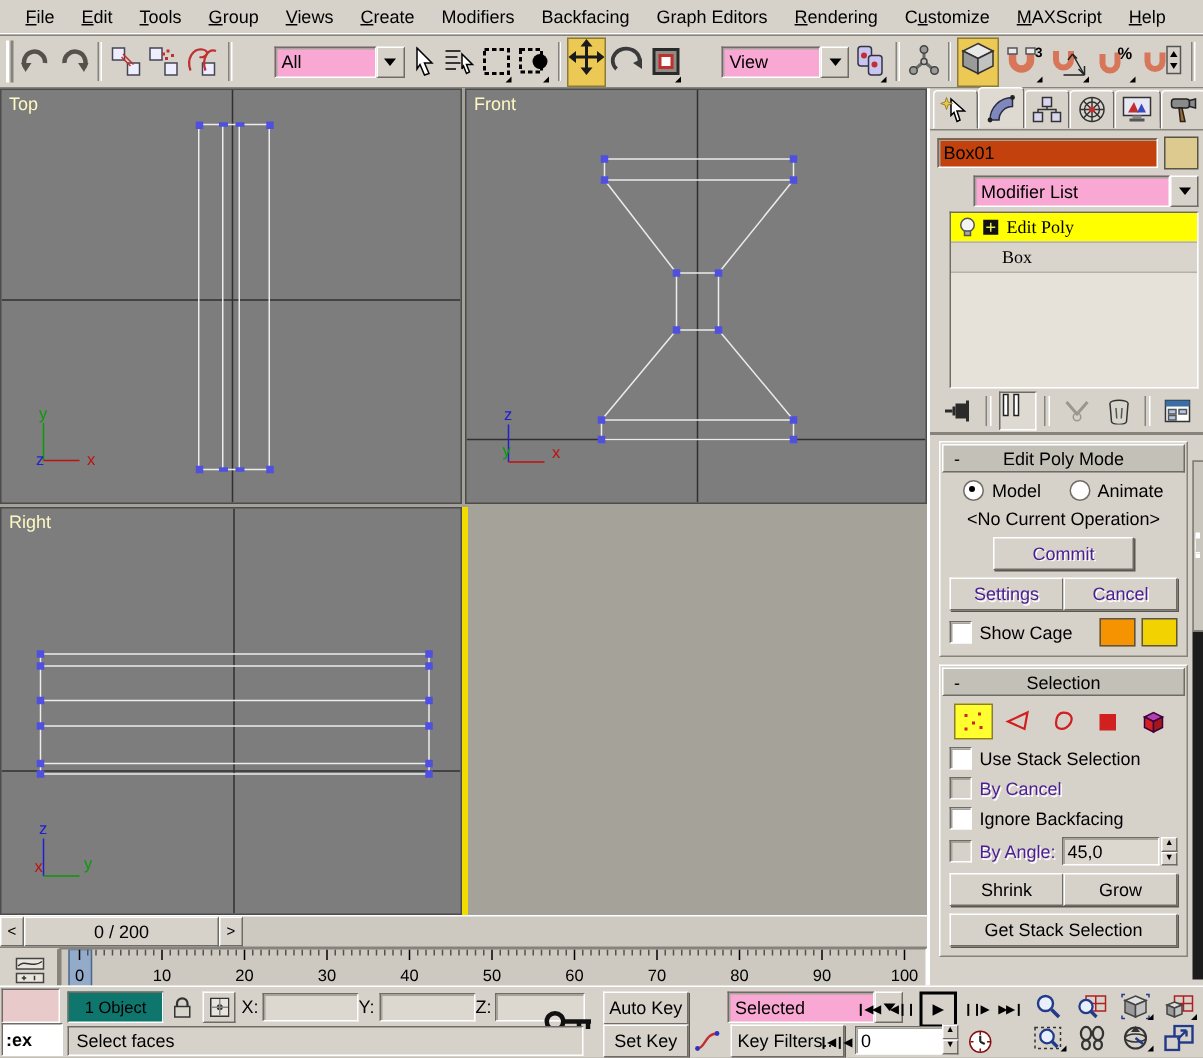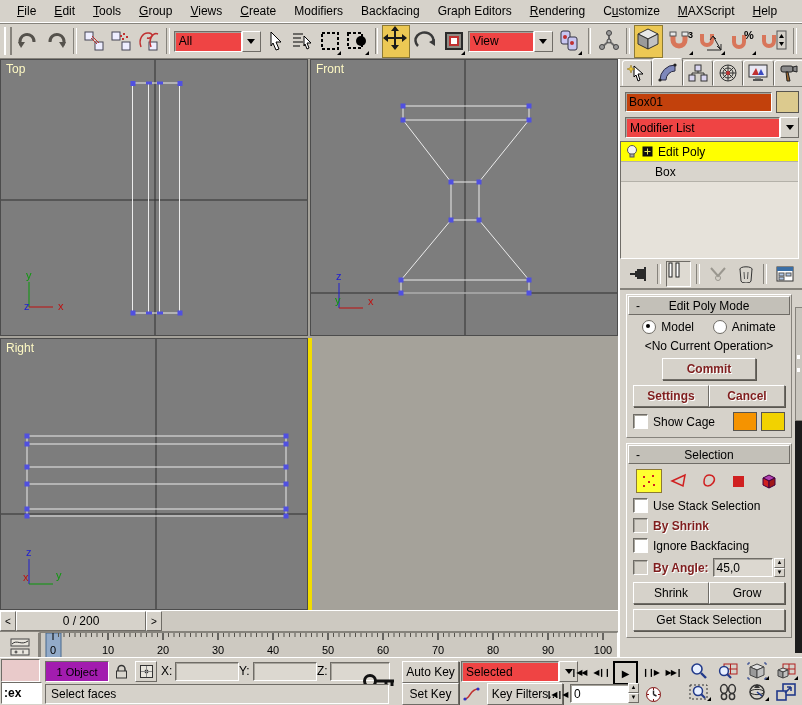--- a/index.html
+++ b/index.html
@@ -1,37 +1,37 @@
 <!DOCTYPE html>
 <html><head>
 <meta charset="utf-8">
 <style>
   html,body{margin:0;padding:0;}
   body{width:802px;height:705px;overflow:hidden;background:#d6d2ca;
        font-family:"Liberation Sans",sans-serif;font-size:12px;color:#000;position:relative;}
   .app{width:802px;height:705px;display:flex;flex-direction:column;}
   
   .raised{border:1px solid;border-color:#fff #6f6c66 #6f6c66 #fff;background:#d6d2ca;}
-  .sunk{border:1px solid;border-color:#6f6c66 #fff #fff #6f6c66;background:#a21caf;}
+  .sunk{border:1px solid;border-color:#6f6c66 #fff #fff #6f6c66;background:#0f766e;}
   .btn{display:flex;align-items:center;justify-content:center;font-size:11px;cursor:default;user-select:none;}
-  .dis{color:#7f1d1d;text-shadow:1px 1px 0 #fff;font-weight:bold;}
+  .dis{color:#4c1d95;text-shadow:1px 1px 0 #fff;}
   .flat{background:transparent;border:1px solid transparent;display:flex;align-items:center;justify-content:center;position:relative;}
   .hl{background:#ecc854;border:1px solid #8d7a33;}
   .fly::after{content:"";position:absolute;right:1px;bottom:1px;border-left:4px solid transparent;border-top:4px solid transparent;border-bottom:4px solid #000;width:0;height:0;}
   .vsep{width:2px;height:26px;border-left:1px solid #86837c;border-right:1px solid #fff;margin:0 3px;}
   
   .menubar{height:22px;display:flex;align-items:center;padding-left:8px;background:#d6d2ca;border-bottom:1px solid #fff;}
   .menubar .mi{padding:2px 9px;}
   .menubar u{text-decoration:underline;}
   
   .toolbar{height:35px;display:flex;align-items:center;background:#d6d2ca;border-top:1px solid #86837c;border-bottom:1px solid #86837c;padding:0 2px;gap:1px;}
   .tbtn{width:29px;height:29px;}
   .combo{display:flex;height:21px;}
-  .combo .cfield{background:#ef4444;border:1px solid;border-color:#6f6c66 #fff #fff #6f6c66;
-      box-shadow:inset 1px 1px 0 #a7a49c;padding:2px 4px;font-size:12px;display:flex;align-items:center;}
+  .combo .cfield{background:#f9a8d4;border:1px solid;border-color:#6f6c66 #fff #fff #6f6c66;
+      box-shadow:inset 1px 1px 0 #a7a49c;padding:2px 4px;font-size:12px;display:flex;align-items:center;margin-left:24px;}
   .combo .cbtn{width:17px;background:#d6d2ca;border:1px solid;border-color:#fff #6f6c66 #6f6c66 #fff;display:flex;align-items:center;justify-content:center;}
   .dar{width:0;height:0;border:4px solid transparent;border-top:5px solid #000;margin-top:4px;}
   .handle{width:5px;height:28px;border-left:2px solid #fff;border-right:2px solid #86837c;margin:0 2px;}
   
   .main{display:flex;height:598px;}
   .vpcol{width:618px;display:flex;flex-direction:column;}
   .vpgrid{display:grid;grid-template-columns:308px 2px 308px;grid-template-rows:277px 2px 272px;background:#a5a29a;}
   .vp{position:relative;background:#7d7d7d;border:1px solid #4c4c4c;overflow:hidden;}
   .vp.active{border:2px solid #f2dc00;}
   .vplabel{position:absolute;top:2px;left:5px;color:#fef9c3;font-size:12px;z-index:3;}
@@ -44,21 +44,21 @@
   .tbleft{width:38px;height:27px;border-right:2px solid #86837c;display:flex;align-items:center;justify-content:center;}
   .ruler{flex:1;position:relative;background:#cdc9c1;border:1px solid;border-color:#86837c #fff #fff #86837c;}
   
   .cpanel{width:184px;background:#d6d2ca;border-left:2px solid #fff;display:flex;flex-direction:column;position:relative;}
   .tabs{height:27px;display:flex;align-items:flex-end;padding-left:2px;border-bottom:1px solid #86837c;}
   .tab{width:29px;height:24px;border:1px solid;border-color:#fff #6f6c66 #d6d2ca #fff;border-radius:3px 3px 0 0;display:flex;align-items:center;justify-content:center;background:#d6d2ca;}
   .tab.active{height:26px;background:#dedad2;}
   .namerow{display:flex;align-items:center;gap:4px;padding:4px 5px 3px 5px;}
   .namefield{flex:1;height:18px;background:#c2410c;border:1px solid;border-color:#6f6c66 #fff #fff #6f6c66;box-shadow:inset 1px 1px 0 #a7a49c;display:flex;align-items:center;padding:0 3px;}
   .swatch{width:21px;height:20px;border:1px solid #58554f;}
-  .stack{height:116px;margin:3px 5px 0 0;background:#e6e2da;border:1px solid;border-color:#6f6c66 #fff #fff #6f6c66;overflow:hidden;}
+  .stack{height:116px;margin:3px 5px 0 13px;background:#e6e2da;border:1px solid;border-color:#6f6c66 #fff #fff #6f6c66;overflow:hidden;font-family:Liberation Serif, serif;}
   .srow{height:19px;display:flex;align-items:center;font-size:12px;}
   .srow.sel{background:#ffff00;}
   .srow.plain{background:#d9d5cd;border-top:1px solid #b4b1a9;border-bottom:1px solid #b4b1a9;padding-left:34px;}
   .stacktools{height:29px;display:flex;align-items:center;padding:0 6px;gap:2px;border-bottom:2px solid #86837c;}
   .stbtn{width:24px;height:24px;}
   .pressedbox{border:1px solid;border-color:#6f6c66 #fff #fff #6f6c66;background:#dedad2;}
   .rollarea{flex:1;position:relative;overflow:hidden;padding:4px 12px 0 6px;}
   .rollout{border:1px solid;border-color:#fff #86837c #86837c #fff;margin-bottom:5px;padding-bottom:6px;}
   .rhead{height:17px;margin:1px;background:#c3c0b8;border:1px solid;border-color:#fff #6f6c66 #6f6c66 #fff;display:flex;align-items:center;font-size:12px;position:relative;}
   .rhead .minus{position:absolute;left:7px;}
@@ -780,21 +780,21 @@
                   <polygon points="16,6 10,9 10,16 16,13" fill="#a01818" stroke="#400040"></polygon>
                 </svg>
               </div>
           </div>
           <div class="row">
             <span class="chk"></span>
             <span>Use Stack Selection</span>
           </div>
           <div class="row dis">
             <span class="chk off"></span>
-            <span>By Shrink</span>
+            <span>By Cancel</span>
           </div>
           <div class="row">
             <span class="chk"></span>
             <span>Ignore Backfacing</span>
           </div>
           <div class="row">
             <span class="chk off"></span>
             <span class="dis">By Angle:</span>
             <div class="field" style="flex:1;margin-left:4px">45,0</div>
             <div class="spin">

